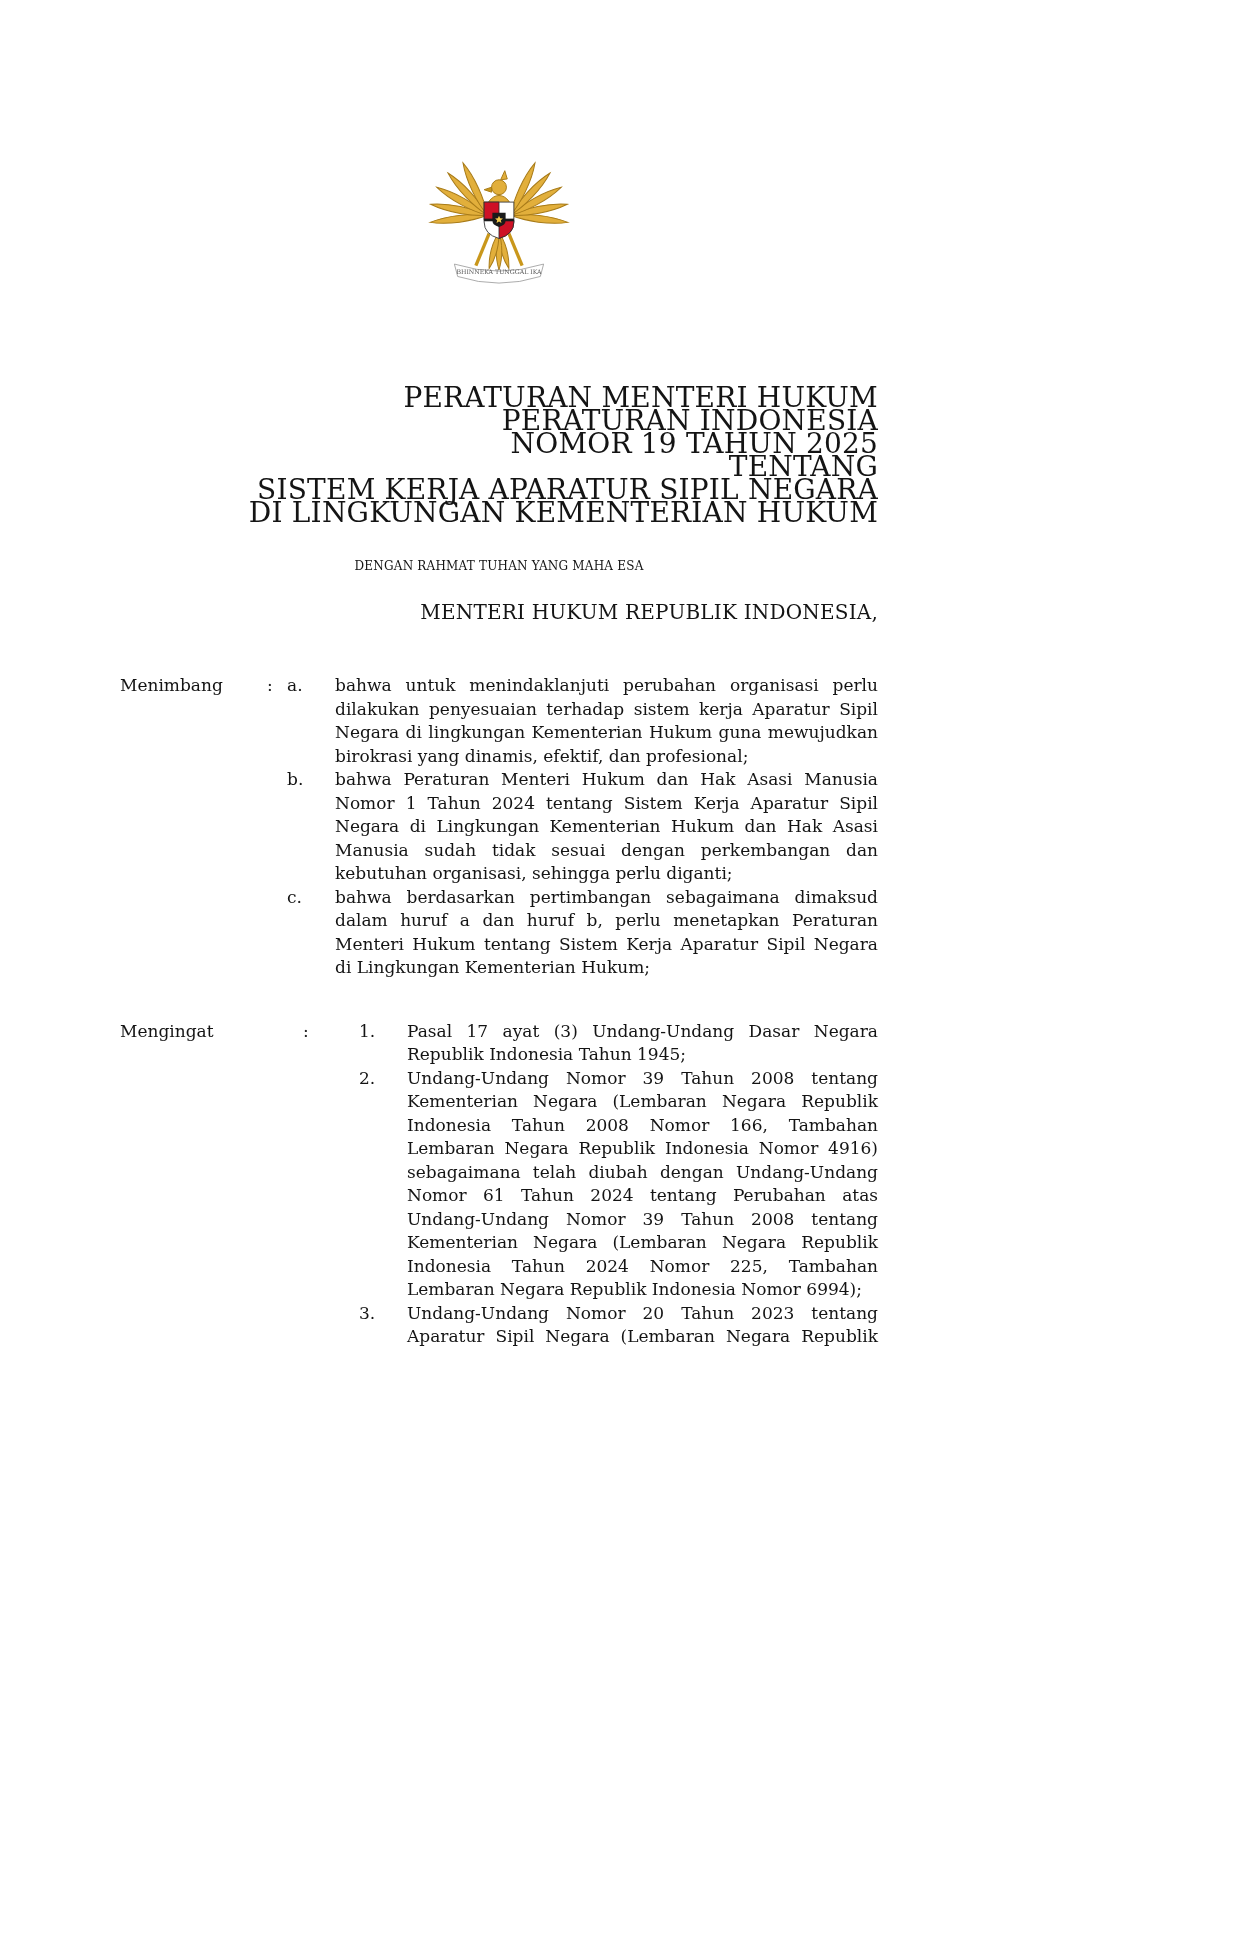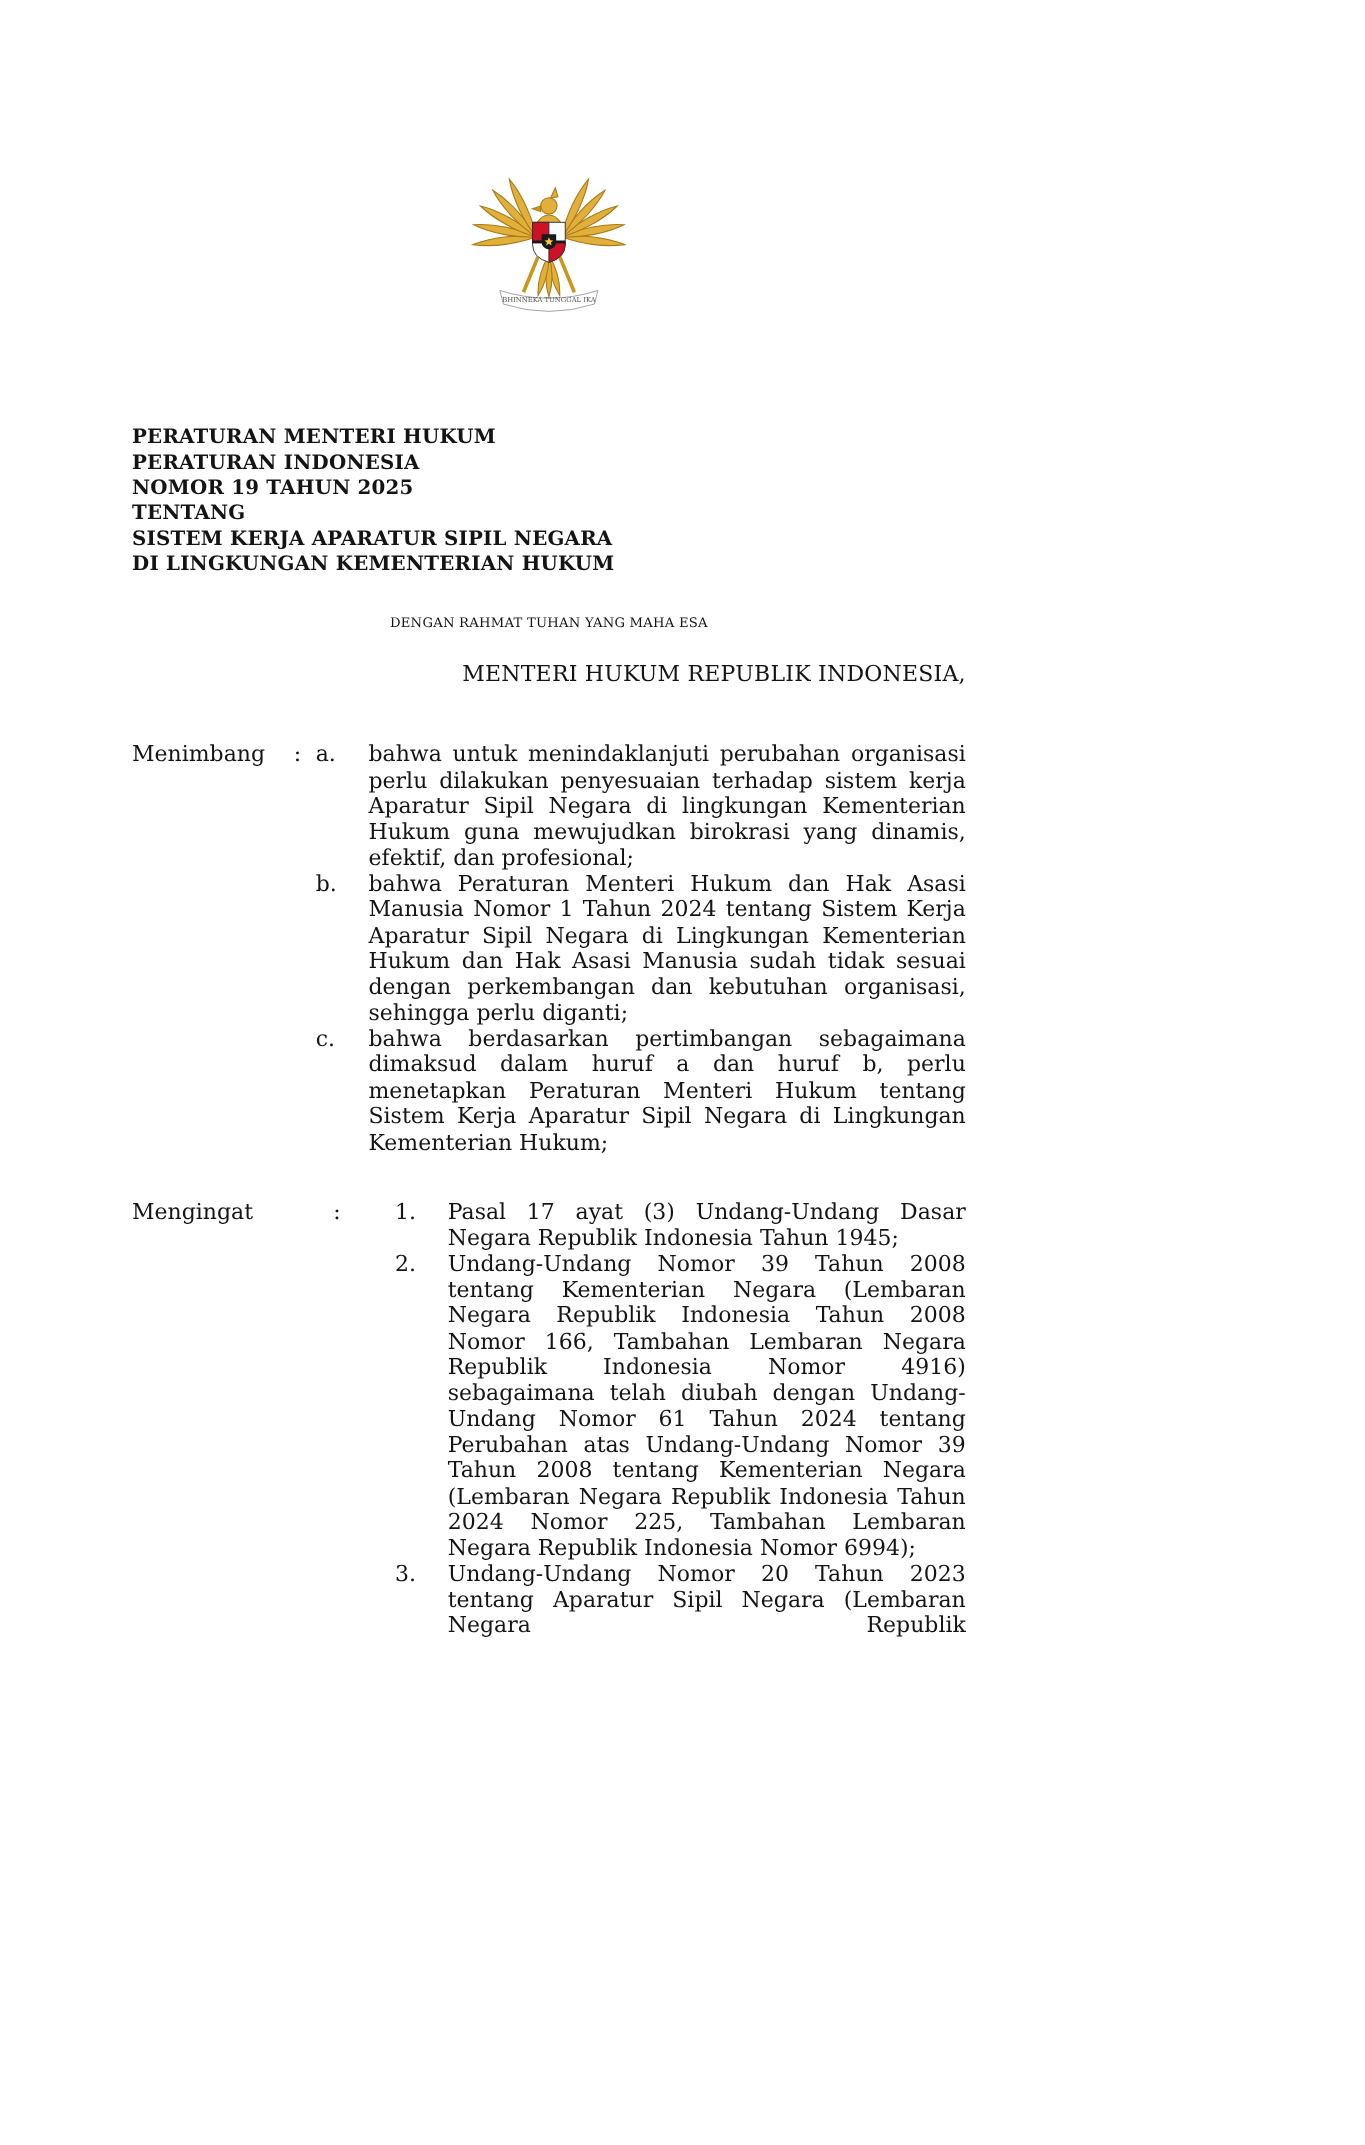--- a/index.html
+++ b/index.html
@@ -11,25 +11,25 @@
     color: #141414;
     font-family: "DejaVu Serif", "Liberation Serif", serif;
     position: relative;
   }
   .page { position: absolute; inset: 0; background: #ffffff; }
   .content { position: absolute; left: 120px; top: 0; width: 758px; }
 
   .emblem-wrap { margin-top: 136px; height: 158px; display: flex; justify-content: center; }
   .emblem-wrap svg { display: block; }
 
-  .title-block { margin-top: 92px; text-align: left; font-size: 18px; line-height: 23px; letter-spacing: 0.2px; font-weight: bold; }
+  .title-block { margin-top: 92px; text-align: right; font-size: 28px; line-height: 23px; letter-spacing: 0.2px; }
   .invocation { margin-top: 31px; text-align: center; font-size: 12px; line-height: 23px; letter-spacing: 0.2px; }
   .authority  { margin-top: 23px; text-align: right; font-size: 20px; line-height: 23px; letter-spacing: 0.2px; }
 
-  .section { display: flex; font-size: 20px; line-height: 23.5px; }
+  .section { display: flex; font-size: 17px; line-height: 23.5px; }
   .section.first { margin-top: 50px; }
   .section + .section { margin-top: 40px; gap: 36px; }
   .section-label { width: 147px; flex: 0 0 147px; }
   .section-colon { width: 20px; flex: 0 0 20px; }
   .section-items { flex: 1; min-width: 0; }
   .item { display: flex; }
   .item-marker { width: 48px; flex: 0 0 48px; }
   .item-text { flex: 1; text-align: justify; }
   .item-text.continues { text-align-last: justify; }
 </style>

